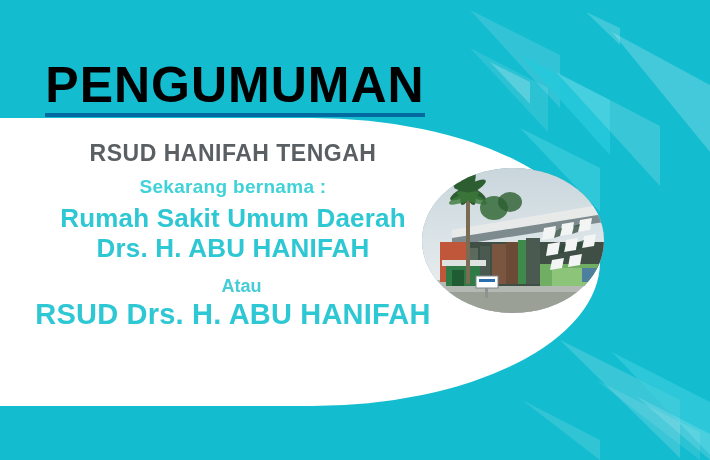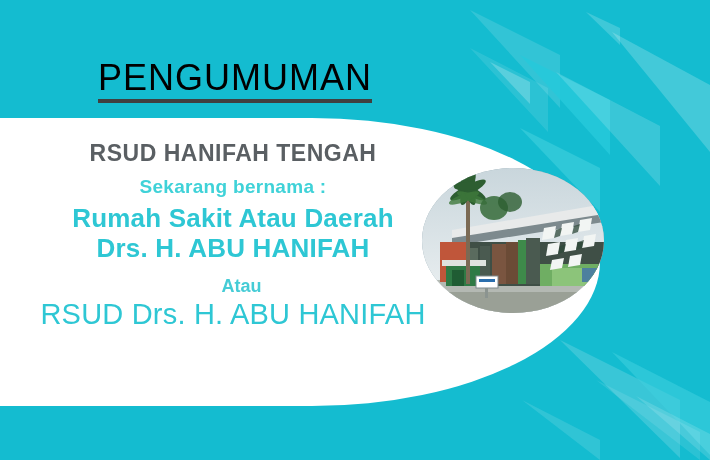--- a/index.html
+++ b/index.html
@@ -40,26 +40,26 @@
   .title-wrap {
     position: absolute;
     left: 0;
     top: 60px;
     width: 470px;
     text-align: center;
     z-index: 5;
   }
   .title {
     display: inline-block;
-    font-size: 36px;
-    font-weight: normal;
+    font-size: 50px;
+    font-weight: bold;
     color: #000000;
     letter-spacing: 1px;
     line-height: 1;
-    border-bottom: 4px solid #404040;
+    border-bottom: 4px solid #0369a1;
     padding-bottom: 3px;
   }
 
   
   .text-block {
     position: absolute;
     left: 0;
     top: 140px;
     width: 466px;
     text-align: center;
@@ -96,21 +96,21 @@
   }
   .line-atau {
     font-size: 18px;
     font-weight: bold;
     color: #45ccd6;
     margin-bottom: 2px;
     padding-left: 17px;
   }
   .line-nama3 {
     font-size: 29px;
-    font-weight: normal;
+    font-weight: bold;
     color: #2ec7d4;
     letter-spacing: 0.2px;
     line-height: 1.1;
     margin-bottom: 7px;
   }
   .line-sk1 {
     font-size: 13px;
     font-weight: bold;
     color: #6fd9dd;
     letter-spacing: 0.2px;
@@ -254,21 +254,21 @@
     </svg>
   </div>
 
   <div class="title-wrap">
     <span class="title">PENGUMUMAN</span>
   </div>
 
   <div class="text-block">
     <div class="line-rsud-header">RSUD HANIFAH TENGAH</div>
     <div class="line-sekarang">Sekarang bernama :</div>
-    <div class="line-nama1">Rumah Sakit Atau Daerah</div>
+    <div class="line-nama1">Rumah Sakit Umum Daerah</div>
     <div class="line-nama2">Drs. H. ABU HANIFAH</div>
     <div class="line-atau">Atau</div>
     <div class="line-nama3">RSUD Drs. H. ABU  HANIFAH</div>
   </div>
 
   <div class="footer">
 
     
 
     

